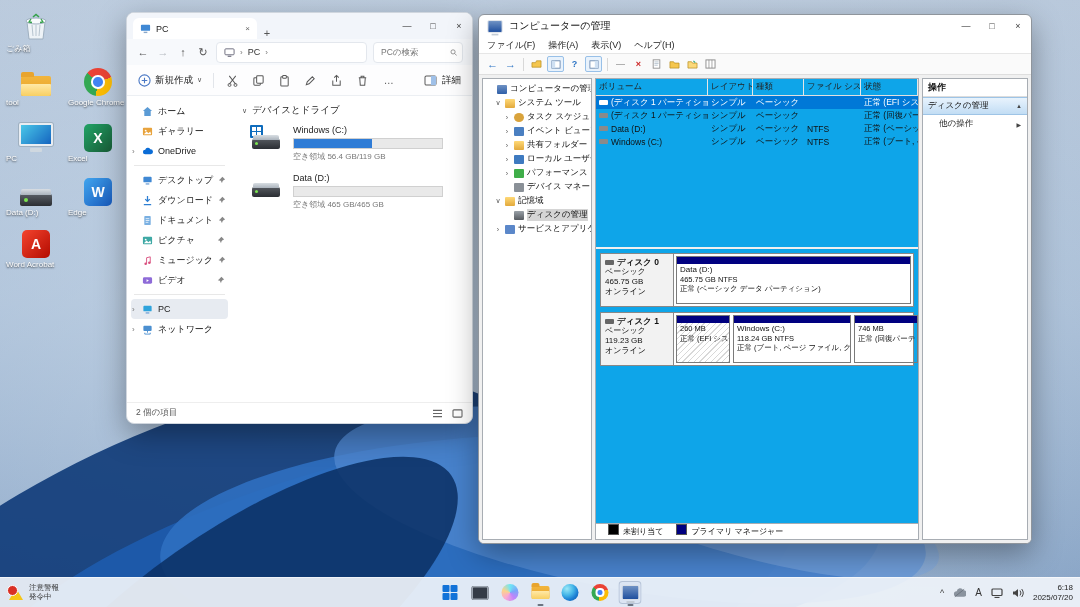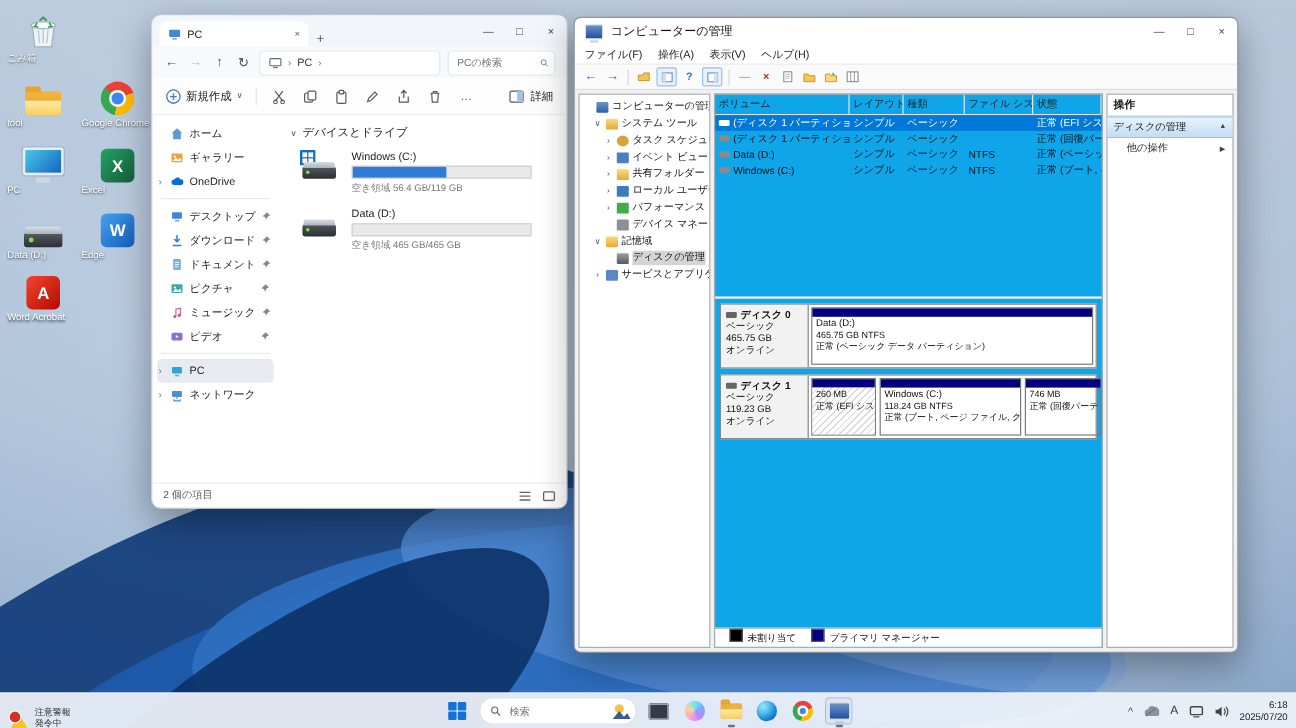--- a/index.html
+++ b/index.html
@@ -131,21 +131,21 @@
   .legendbar{height:15px;border-top:1px solid #a8adb3;display:flex;gap:13px;padding:0 12px;font-size:8px;color:#111;flex:none;background:#fff}
   .sw{width:9px;height:9px;border:1px solid #555;display:inline-block;margin-right:4px;vertical-align:-1px}
   .actions{width:104px;background:#fff;border:1px solid #a8adb3;flex:none;font-size:8.5px;display:flex;flex-direction:column}
   .ahead{height:17px;display:flex;align-items:center;padding:0 5px;font-weight:bold;color:#111;border-bottom:1px solid #ddd;font-size:9px}
   .aband{height:16px;display:flex;align-items:center;justify-content:space-between;padding:0 5px;background:linear-gradient(#e8f3fd,#c2ddf4);border-top:1px solid #9ec4e6;border-bottom:1px solid #9ec4e6;color:#111}
   .amore{height:18px;display:flex;align-items:center;justify-content:space-between;padding:0 6px 0 16px;color:#222}
   .tri{font-size:6px;color:#444}
 
   
   .tb{position:absolute;left:0;right:0;bottom:0;height:29px;background:rgba(240,244,250,.92);border-top:1px solid rgba(255,255,255,.55);z-index:5}
-  .tb-widget{position:absolute;left:7px;top:0;bottom:0;display:flex;align-items:flex-end;gap:5px}
+  .tb-widget{position:absolute;left:7px;top:0;bottom:0;display:flex;align-items:center;gap:5px}
   .walert{position:relative;width:17px;height:15px;flex:none}
   .walert .trib{position:absolute;left:2px;bottom:0;width:0;height:0;border-left:7px solid transparent;border-right:7px solid transparent;border-bottom:12px solid #f5c518}
   .walert .dot{position:absolute;left:0;top:0;width:9px;height:9px;border-radius:50%;background:#d93025;border:1px solid #fff}
   .wtext{font-size:7.5px;line-height:8.5px;color:#333}
   .tb-center{position:absolute;left:50%;top:0;bottom:0;transform:translateX(-50%);display:flex;align-items:center;gap:7px}
   .tbi{width:23px;height:23px;display:flex;align-items:center;justify-content:center;position:relative;border-radius:4px;flex:none}
   .tbi.active{background:#dbe5f3;box-shadow:inset 0 0 0 1px rgba(110,130,160,.35)}
   .openbar{position:absolute;bottom:-2px;left:50%;transform:translateX(-50%);width:6px;height:2px;border-radius:2px;background:#6b7480}
   .tbsearch{height:21px;width:118px;background:#fff;border:1px solid #dfe3ea;border-radius:11px;display:flex;align-items:center;padding:0 3px 0 8px;gap:5px;flex:none}
   .tbsearch input{border:0;outline:0;font-size:8.5px;flex:1;min-width:0;background:transparent;color:#444;font-family:inherit}
@@ -770,31 +770,20 @@
     </div>
     <div class="tb-center">
       <div class="tbi">
         <span class="startgrid">
             <span></span>
             <span></span>
             <span></span>
             <span></span>
           </span>
       </div>
-      <div class="tbsearch">
-        <svg width="9" height="9" viewBox="0 0 12 12">
-            <circle cx="5" cy="5" r="3.4" fill="none" stroke="#666" stroke-width="1.2"></circle>
-            <path d="M7.6 7.6L11 11" stroke="#666" stroke-width="1.2"></path>
-          </svg>
-        <input placeholder="検索" style="">
-        <svg width="17" height="15" viewBox="0 0 18 16">
-            <circle cx="7" cy="6" r="4" fill="#f6c344"></circle>
-            <path d="M1 15l6-7 4 5 3-3 3 5z" fill="#3b5d8f"></path>
-          </svg>
-      </div>
       <div class="tbi">
           <span class="taskview"></span>
         </div>
       <div class="tbi">
           <span class="copilot"></span>
         </div>
       <div class="tbi">
         <span class="tbfolder"></span>
         <span class="openbar"></span>
       </div>

